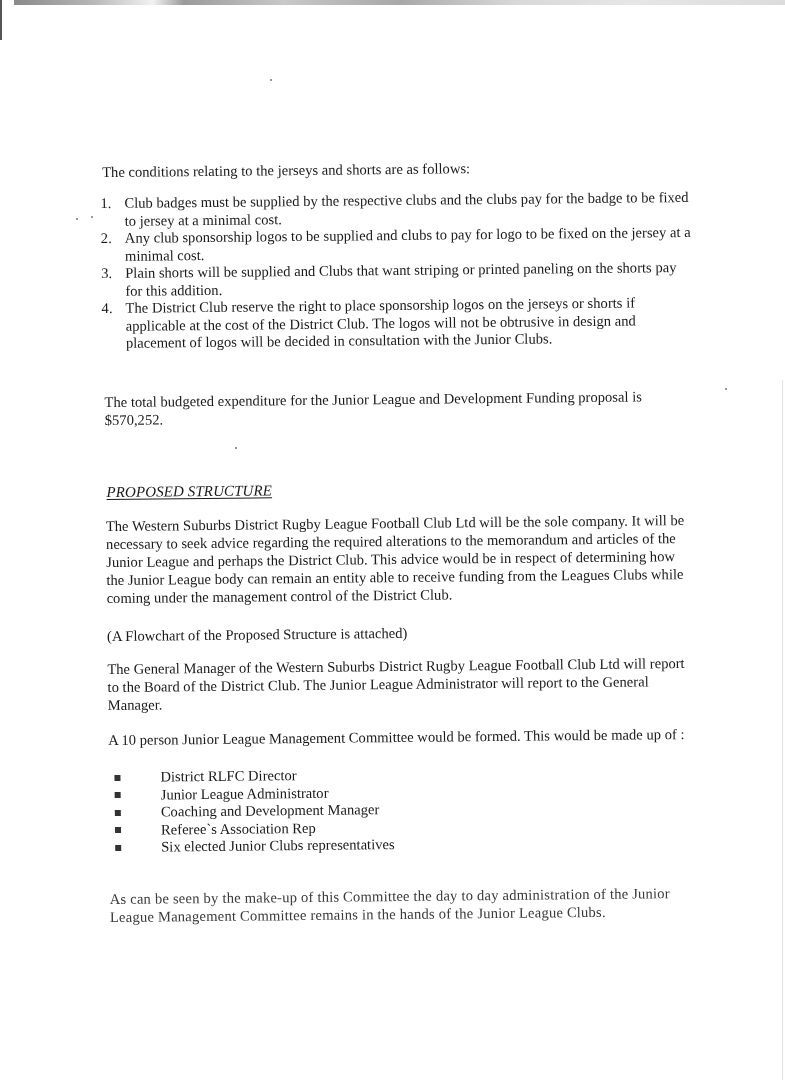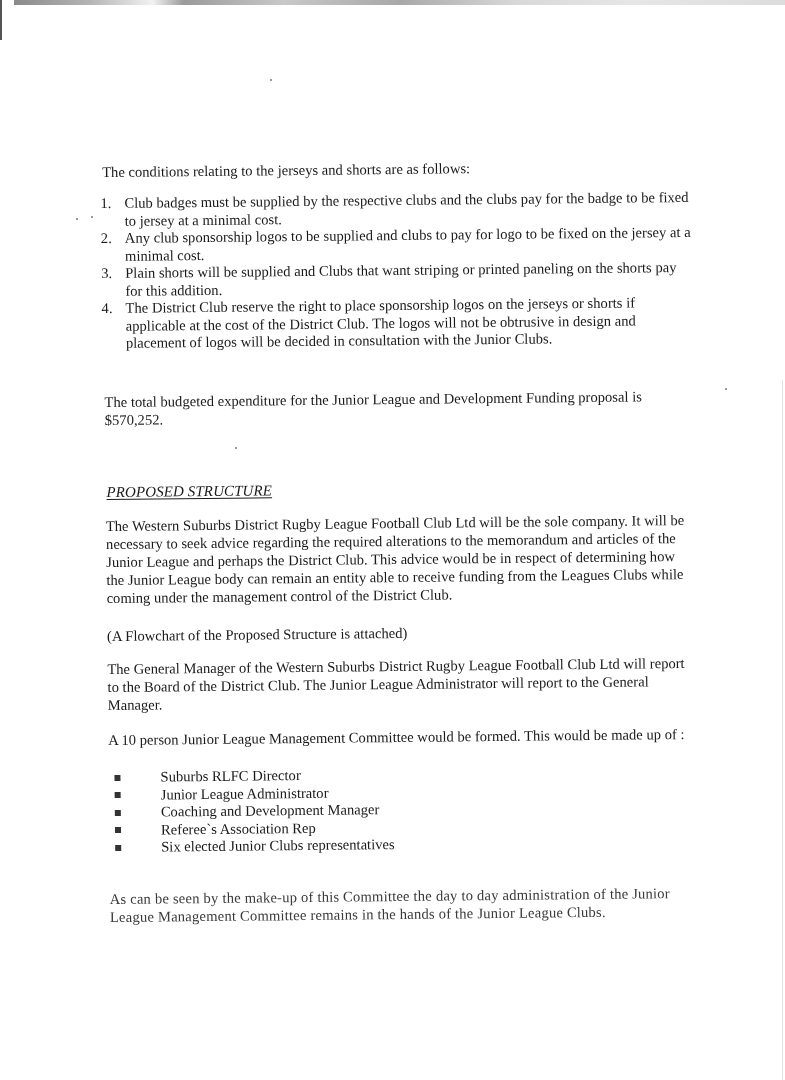--- a/index.html
+++ b/index.html
@@ -167,21 +167,21 @@
 
   <p class="para" style="top:624px;">(A Flowchart of the Proposed Structure is attached)</p>
 
   <p class="para" style="top:657px;">The General Manager of the Western Suburbs District Rugby League Football Club Ltd will report to the Board of the District Club.  The Junior League Administrator will report to the General Manager.</p>
 
   <p class="para" style="top:728px;">A 10 person Junior League Management Committee would be formed.  This would be made up of :</p>
 
   <ul class="bullets">
     <li>
       <span class="bullet-mark"></span>
-      <span>Suburbs RLFC Director</span>
+      <span>District RLFC Director</span>
     </li>
     <li>
       <span class="bullet-mark"></span>
       <span>Junior League Administrator</span>
     </li>
     <li>
       <span class="bullet-mark"></span>
       <span>Coaching and Development Manager</span>
     </li>
     <li>

